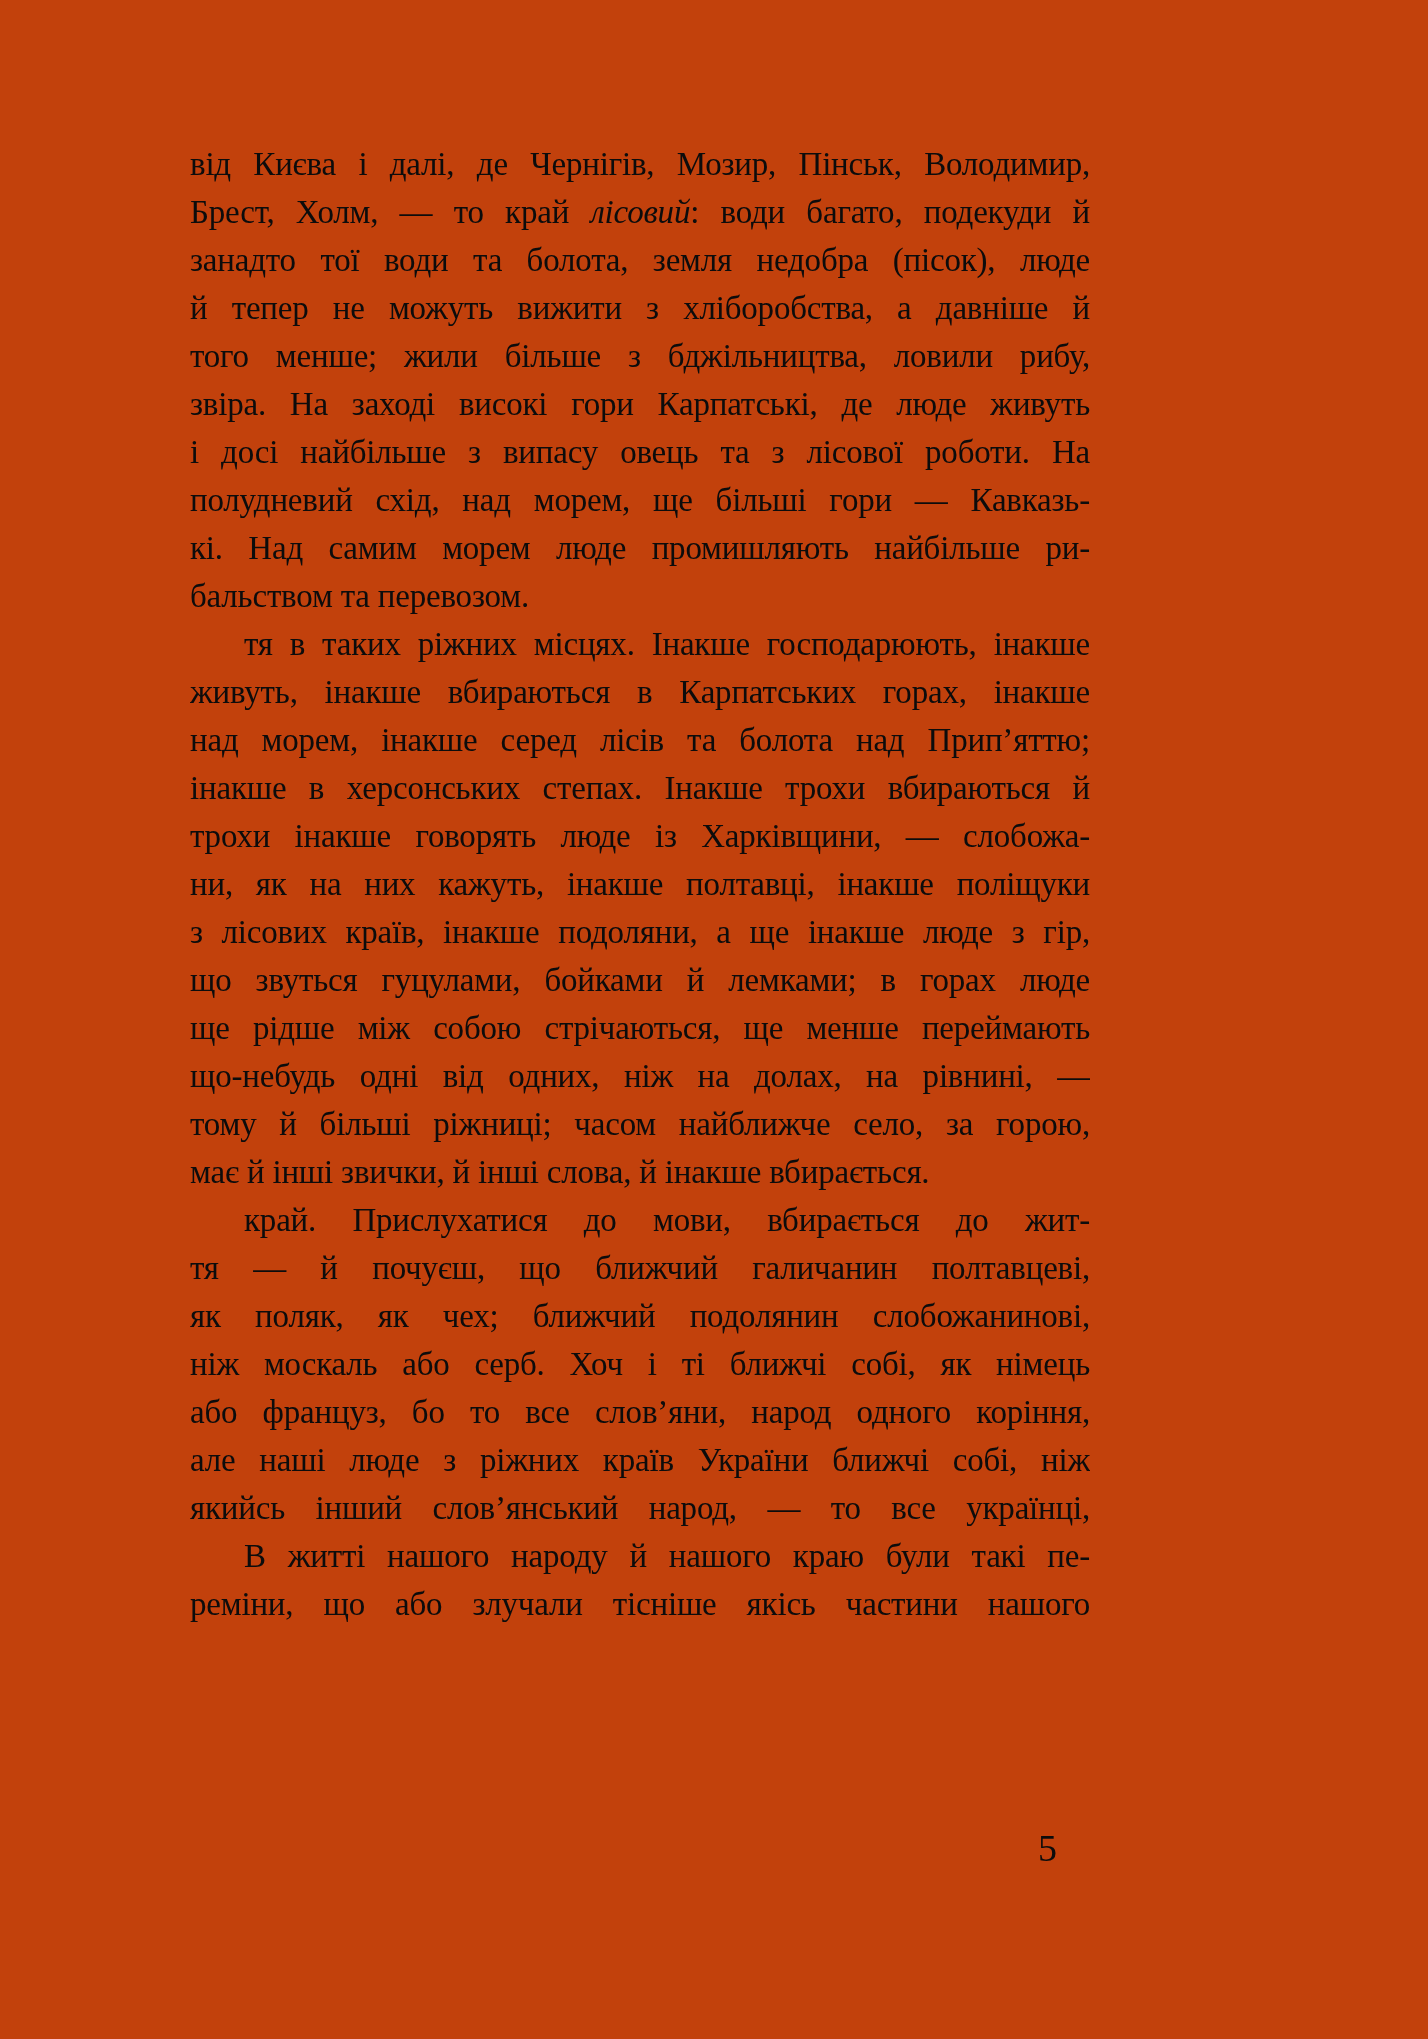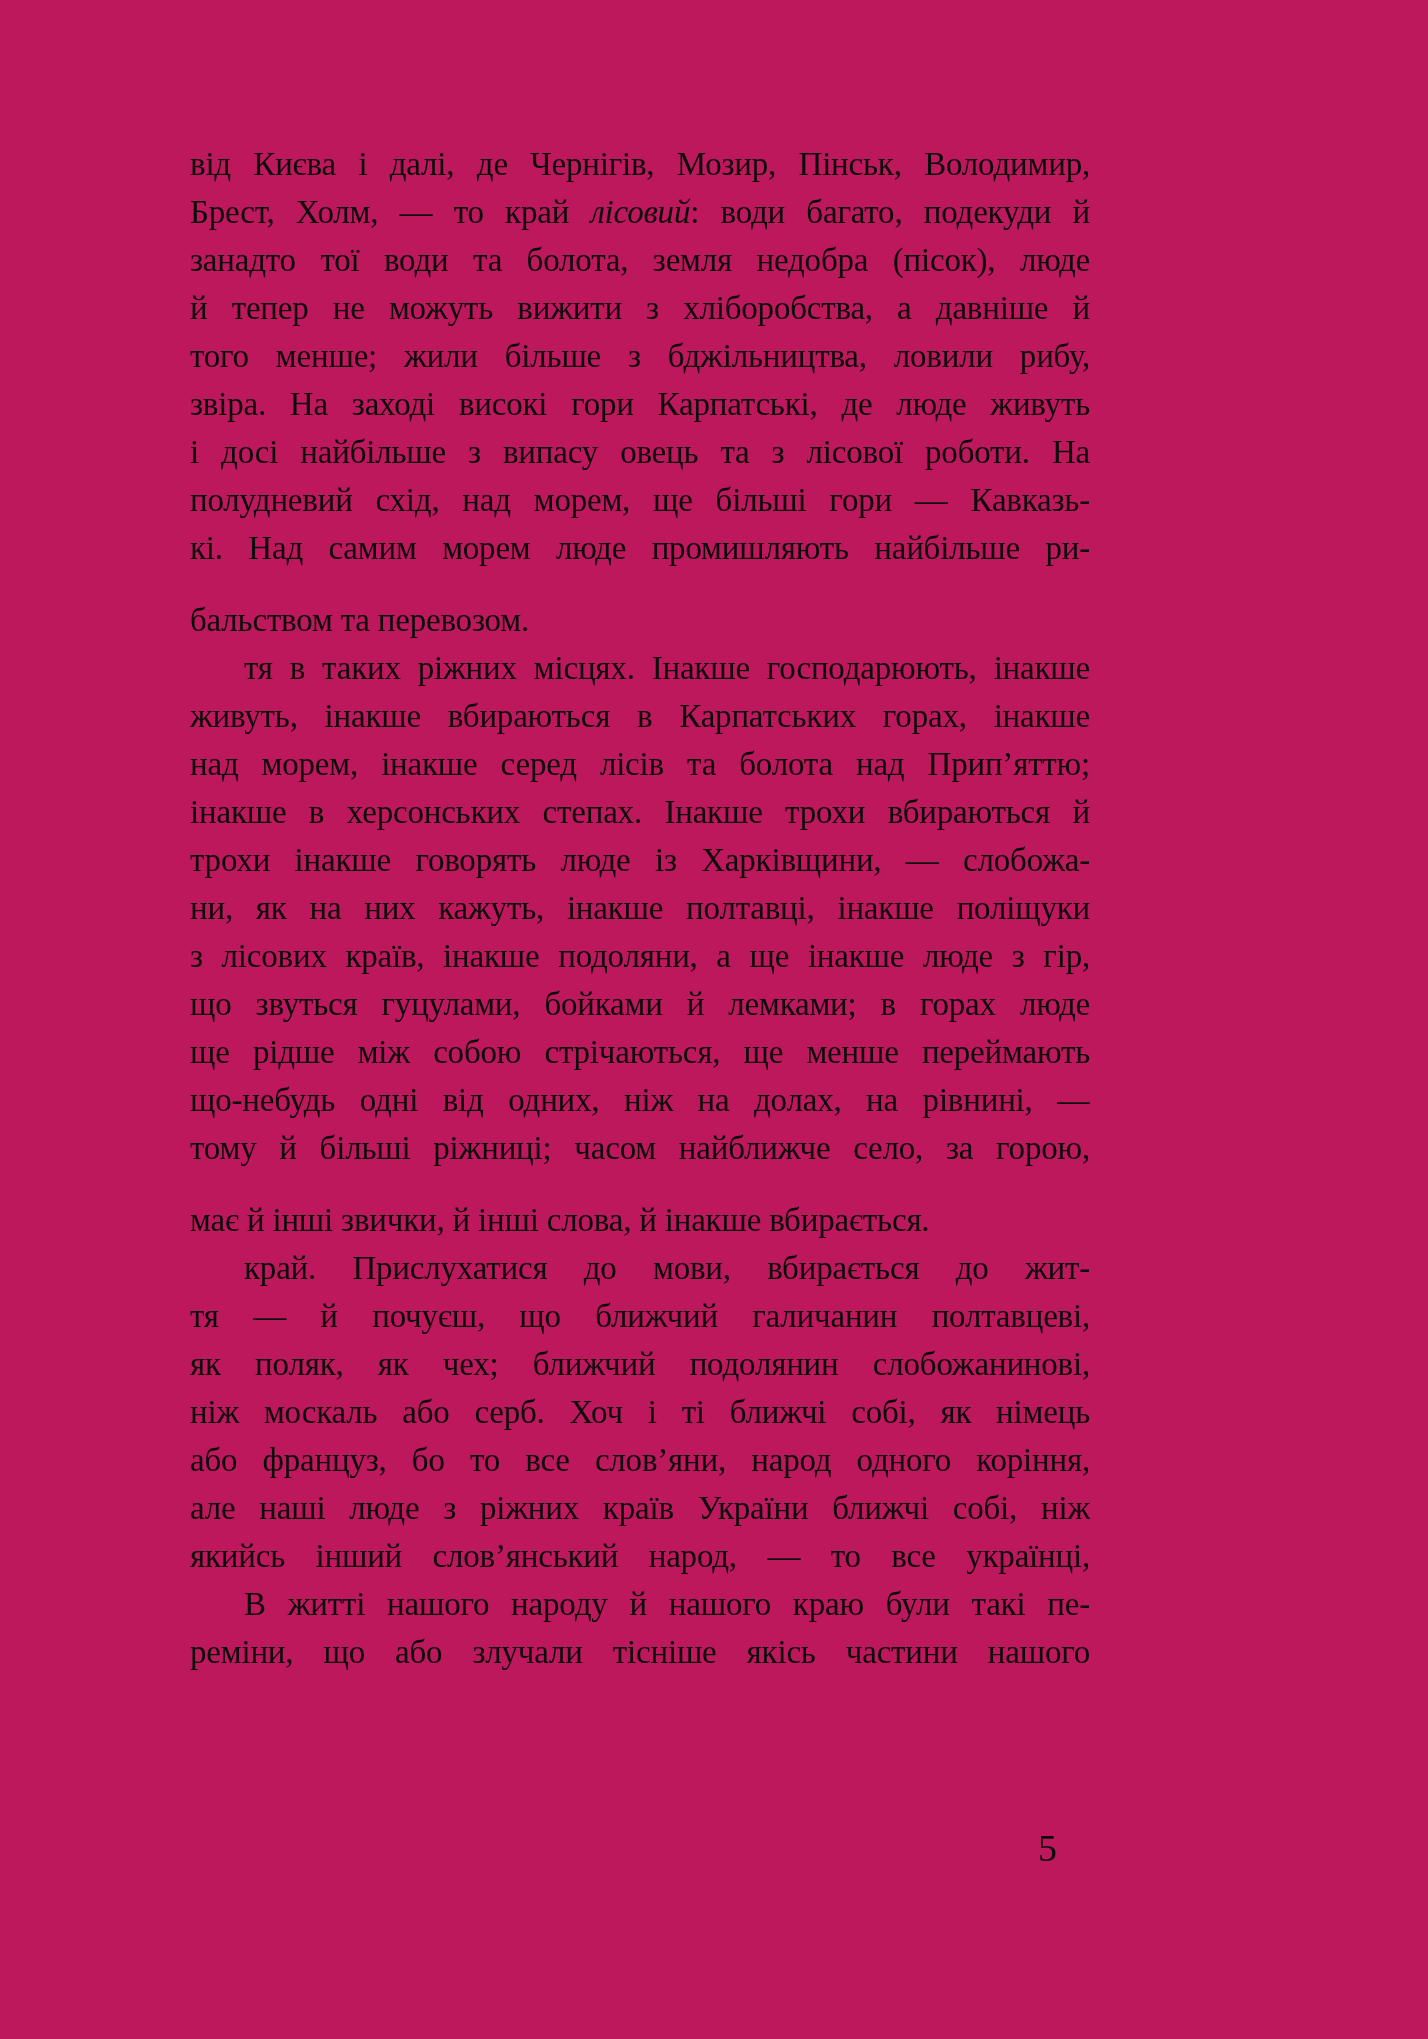--- a/index.html
+++ b/index.html
@@ -4,21 +4,21 @@
 <style>
   html, body {
     margin: 0;
     padding: 0;
     background: #ffffff;
   }
   .page {
     position: relative;
     width: 1428px;
     height: 2039px;
-    background: #be185d;
+    background: #c2410c;
     overflow: hidden;
     font-family: "Liberation Serif", serif;
   }
   .text-block {
     position: absolute;
     left: 190px;
     top: 140px;
     width: 900px;
     color: #0c0c0c;
     font-size: 33px;
@@ -27,21 +27,20 @@
   }
   .para { margin: 0; padding: 0; }
   .line {
     height: 48px;
     overflow: hidden;
     text-align: justify;
     text-align-last: justify;
   }
   .line.no-just {
     text-align-last: left;
-    margin-top: 24px;
   }
   .para.indent .line:first-child {
     text-indent: 54px;
   }
   .line em {
   }
   .page-number {
     position: absolute;
     left: 1038px;
     top: 1826px;

